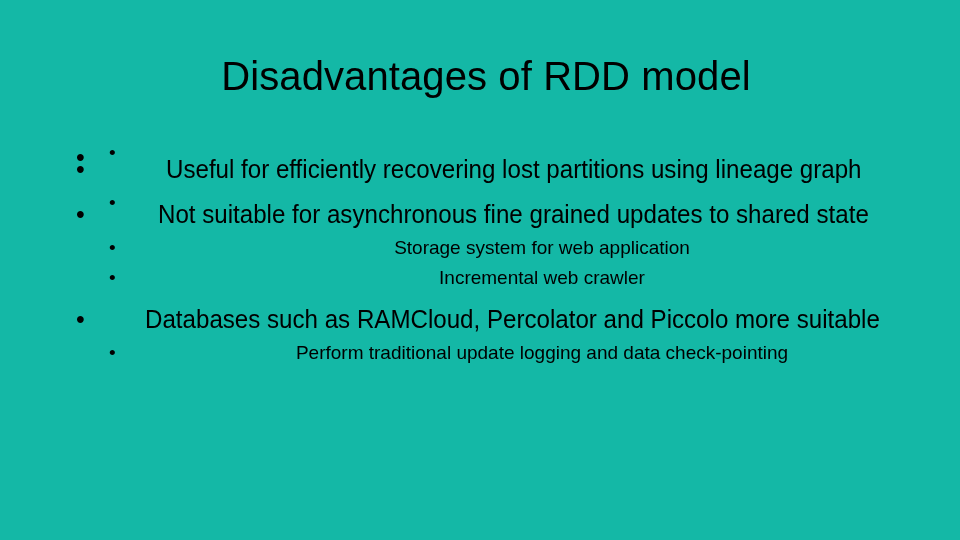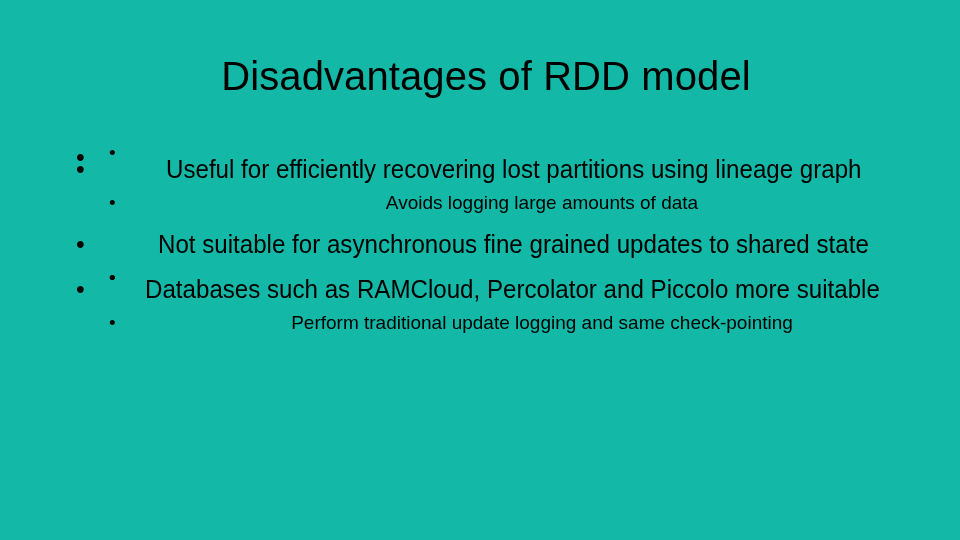--- a/index.html
+++ b/index.html
@@ -115,46 +115,47 @@
 
     <div class="gap-md"></div>
 
     <div class="bullet-group">
       <p class="lvl1 tight">
         <span class="dot">•</span>
         <span class="txt">Useful for efficiently recovering lost partitions using lineage graph</span>
       </p>
       <p class="lvl2">
         <span class="dot">•</span>
-        <span class="txt">Avoids logging large amounts of data</span>
       </p>
     </div>
 
     <div class="gap-sm"></div>
 
     <div class="bullet-group">
       <p class="lvl1 tight">
         <span class="dot">•</span>
         <span class="txt">Not suitable for asynchronous fine grained updates to shared state</span>
       </p>
       <p class="lvl2">
         <span class="dot">•</span>
+        <span class="txt">Storage system for web application</span>
       </p>
       <p class="lvl2">
         <span class="dot">•</span>
+        <span class="txt">Incremental web crawler</span>
       </p>
     </div>
 
     <div class="gap-sm"></div>
 
     <div class="bullet-group">
       <p class="lvl1 tight">
         <span class="dot">•</span>
         <span class="txt">Databases such as RAMCloud, Percolator and Piccolo more suitable</span>
       </p>
       <p class="lvl2">
         <span class="dot">•</span>
-        <span class="txt">Perform traditional update logging and same check-pointing</span>
+        <span class="txt">Perform traditional update logging and data check-pointing</span>
       </p>
     </div>
 
   </div>
 </div>
 
 </body></html>

